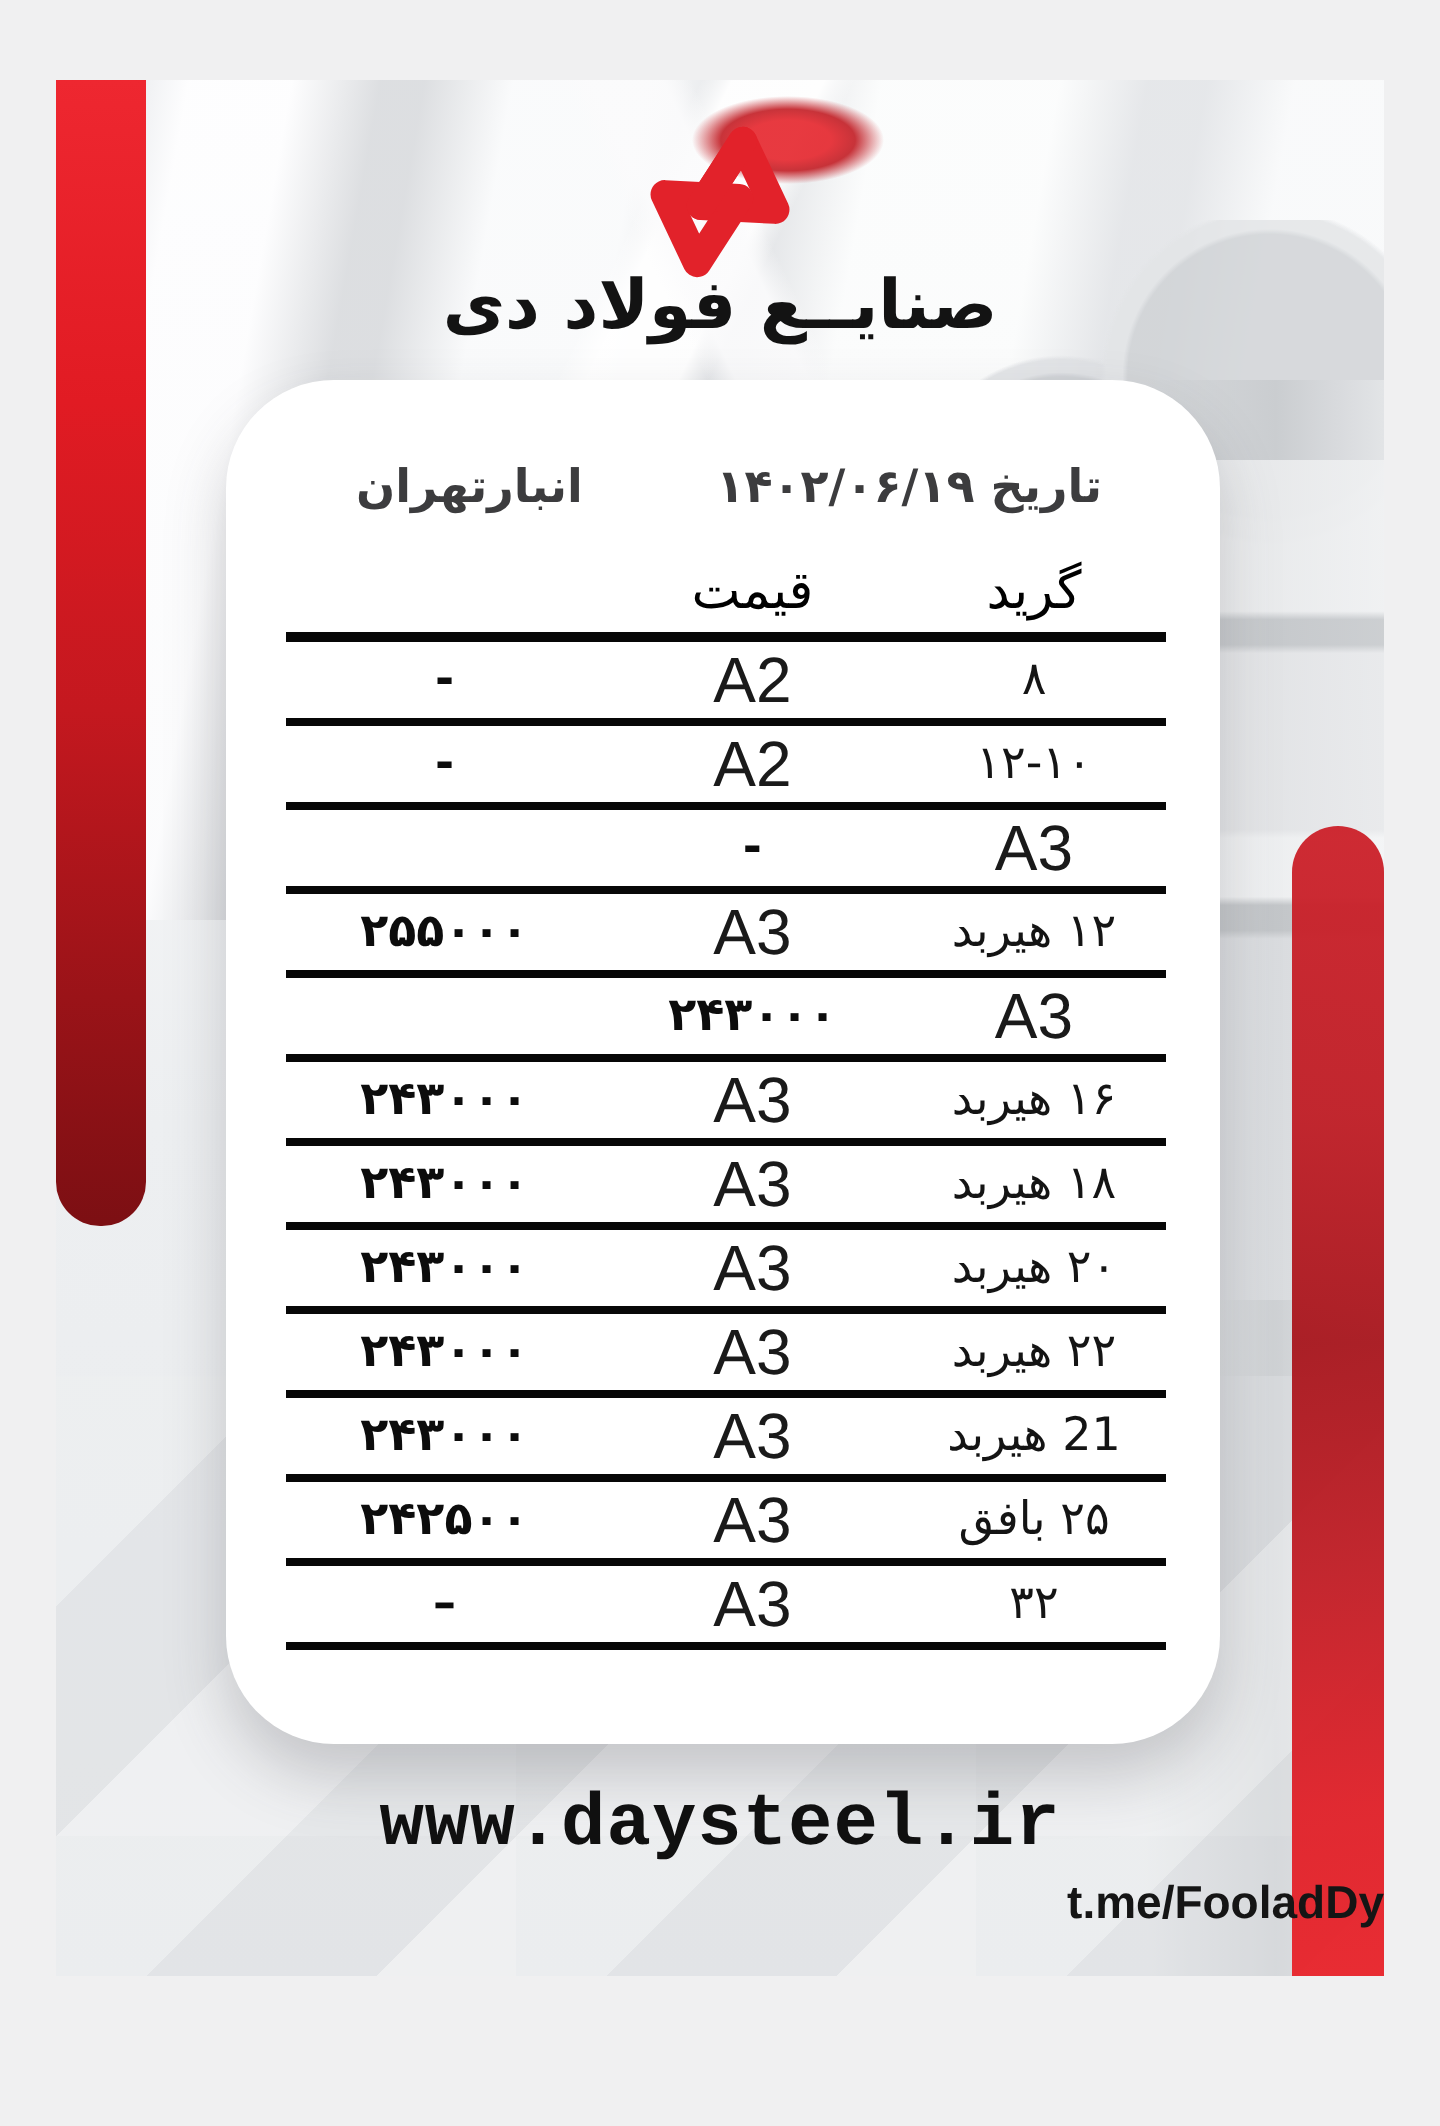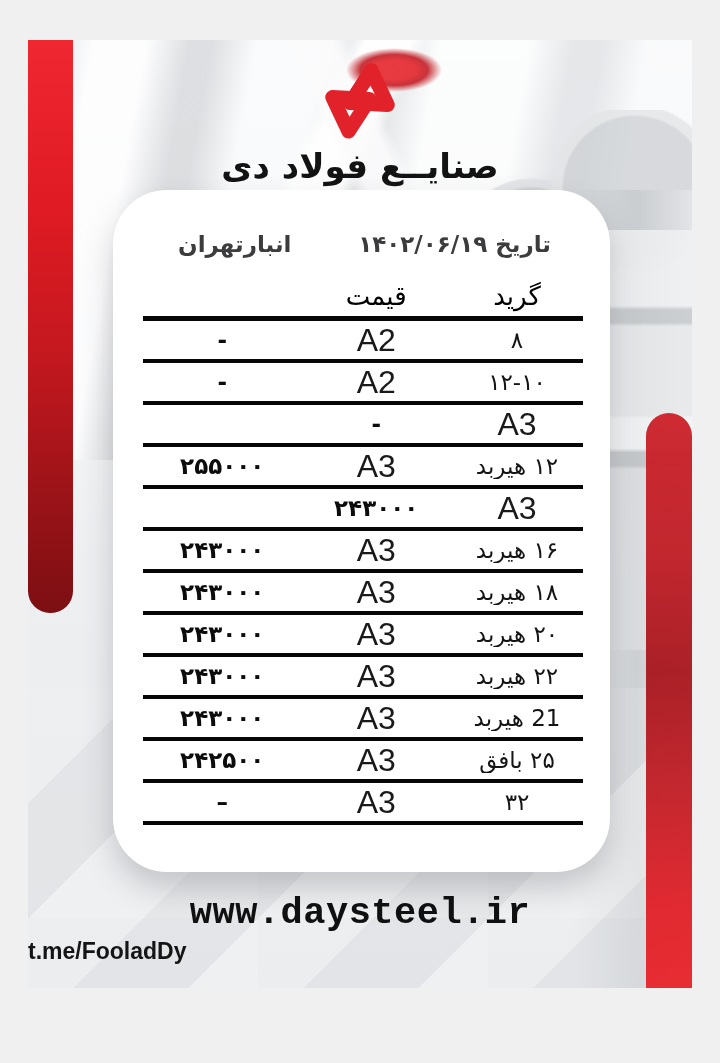--- a/index.html
+++ b/index.html
@@ -35,21 +35,21 @@
 
   .red-stripe-left{position:absolute;left:0;top:0;width:45px;height:573px;
     border-radius:0 0 22px 22px;
     background:linear-gradient(to bottom,#ee2730 0%,#e11b23 28%,#c4181f 55%,#9a1318 80%,#7c0f13 100%);}
   .red-stripe-right{position:absolute;left:618px;top:373px;width:46px;height:575px;
     border-radius:23px 23px 0 0;opacity:.95;
     background:linear-gradient(to bottom,#cc2029 0%,#c01d25 25%,#a8161d 45%,#c11d25 65%,#e02028 85%,#e82229 100%);}
 
   
   .logo{position:absolute;left:312px;top:62px;width:96px;height:78px;}
-  .brand-title{position:absolute;left:28px;top:146px;width:664px;text-align:center;
+  .brand-title{position:absolute;left:28px;top:133px;width:664px;text-align:center;
     font-family:"DejaVu Sans",sans-serif;font-weight:700;font-size:34px;color:#131313;direction:rtl;}
 
   
   .card{position:absolute;left:113px;top:190px;width:497px;height:682px;background:#ffffff;
     border-radius:54px;box-shadow:0 16px 30px rgba(70,70,78,.25);}
   .date-bar{position:absolute;left:31px;top:28px;width:433px;height:52px;border-radius:26px;
     display:flex;align-items:center;justify-content:space-between;direction:rtl;
     padding:0 26px 0 34px;box-sizing:border-box;
     font-weight:700;font-size:23px;color:#3c3c3e;}
   .thead{position:absolute;left:30px;top:86px;width:440px;height:40px;}
@@ -59,21 +59,21 @@
   .tbody{border-top:5px solid #070707;}
   .trow{height:38px;border-bottom:4.4px solid #070707;}
   .cell{text-align:center;direction:rtl;overflow:hidden;white-space:nowrap;}
   .cell.size{font-size:23px;font-weight:400;color:#141414;}
   .cell.grade{font-family:"Liberation Sans",sans-serif;font-size:32px;font-weight:400;color:#1a1a1a;direction:ltr;}
   .cell.price{font-size:23px;font-weight:700;color:#0c0c0c;}
 
   
   .site-url{position:absolute;left:28px;top:892px;width:664px;text-align:center;
     font-family:Liberation Mono, monospace;font-weight:700;font-size:37px;color:#101010;letter-spacing:.5px;}
-  .telegram{position:absolute;left:28px;top:938px;width:664px;text-align:left;
+  .telegram{position:absolute;left:28px;top:938px;width:664px;text-align:right;
     font-family:"Liberation Sans",sans-serif;font-weight:700;font-size:23px;color:#151515;}
 </style>
 </head>
 <body>
 
 <div class="stage">
 
   <div class="photo">
     <div class="pipes-top"></div>
     <div class="strap-a"></div>

